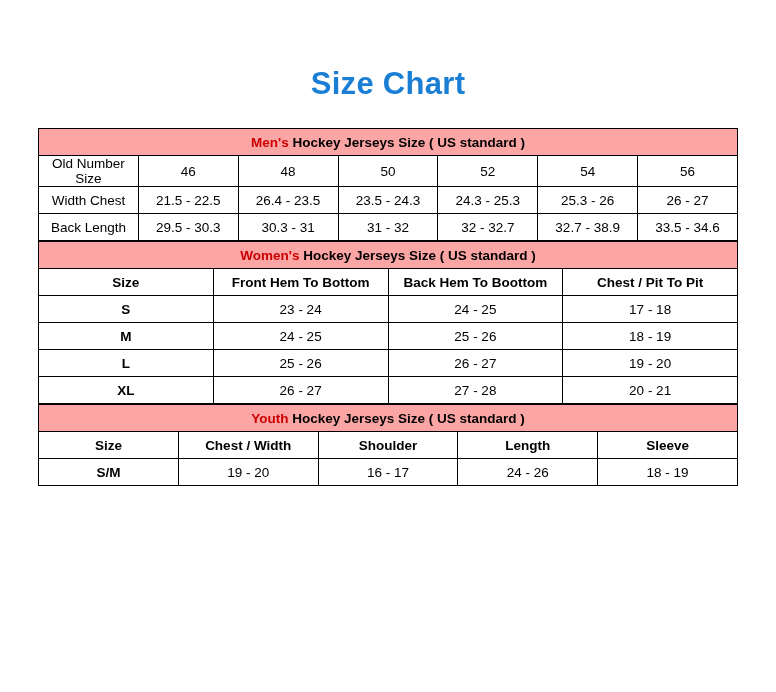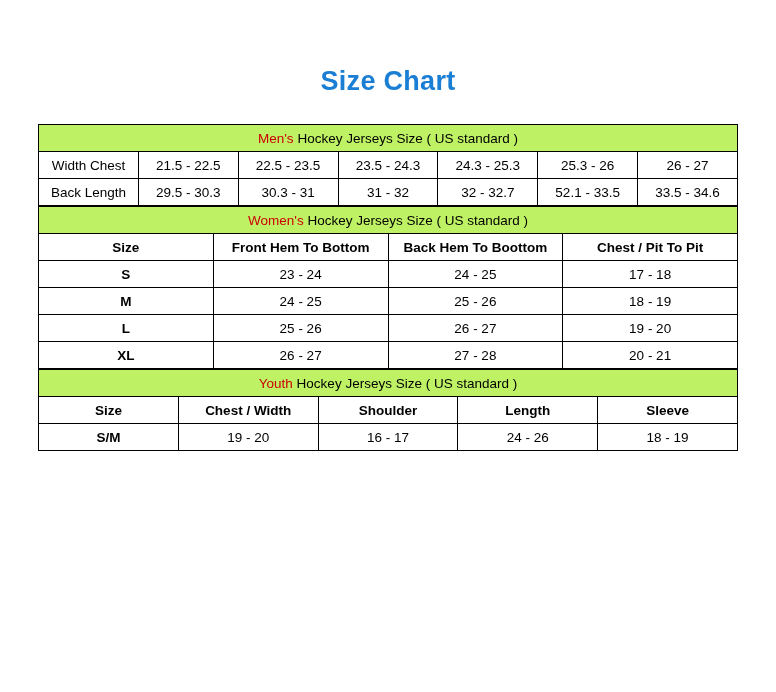--- a/index.html
+++ b/index.html
@@ -16,21 +16,21 @@
   }
   .page {
     width: 776px;
     height: 692px;
     position: relative;
     box-sizing: border-box;
   }
   .title {
     text-align: center;
     color: #1a7fd4;
-    font-size: 27px;
+    font-size: 31px;
     font-weight: bold;
     letter-spacing: 0.3px;
     padding-top: 68px;
     line-height: 1;
   }
   .chart-wrap {
     margin: 0 auto;
     width: 700px;
     padding-top: 29px;
   }
@@ -42,22 +42,22 @@
   table.size-table td {
     border: 1px solid #000000;
     text-align: center;
     vertical-align: middle;
     font-size: 13.5px;
     height: 27px;
     padding: 0 2px;
     box-sizing: border-box;
   }
   td.banner {
-    background: #bef264;
-    font-weight: normal;
+    background: #fca5a5;
+    font-weight: bold;
     font-size: 14.5px;
     height: 32px;
   }
   td.banner .hl-men { color: #cc0000; }
   td.banner .hl-women { color: #cc0000; text-align: center; }
   td.banner .hl-youth { color: #cc0000; }
   td.hdr {
     font-weight: bold;
   }
   td.rowlabel {
@@ -75,35 +75,44 @@
   <div class="title">Size Chart</div>
 
   <div class="chart-wrap">
 
     <table class="size-table">
       <tbody>
         <tr>
           <td class="banner" colspan="7"><span class="hl-men">Men's</span><span> Hockey Jerseys Size ( US standard )</span></td>
         </tr>
         <tr>
+          <td class="rowlabel">Old Number Size</td>
+          <td>46</td>
+          <td>48</td>
+          <td>50</td>
+          <td>52</td>
+          <td>54</td>
+          <td>56</td>
+        </tr>
+        <tr>
           <td class="rowlabel">Width Chest</td>
           <td>21.5 - 22.5</td>
-          <td>22.5 - 23.5</td>
+          <td>26.4 - 23.5</td>
           <td>23.5 - 24.3</td>
           <td>24.3 - 25.3</td>
           <td>25.3 - 26</td>
           <td>26 - 27</td>
         </tr>
         <tr>
           <td class="rowlabel">Back Length</td>
           <td>29.5 - 30.3</td>
           <td>30.3 - 31</td>
           <td>31 - 32</td>
           <td>32 - 32.7</td>
-          <td>52.1 - 33.5</td>
+          <td>32.7 - 38.9</td>
           <td>33.5 - 34.6</td>
         </tr>
       </tbody>
     </table>
 
     <table class="size-table">
       <tbody>
         <tr>
           <td class="banner" colspan="4"><span class="hl-women">Women's</span><span> Hockey Jerseys Size ( US standard )</span></td>
         </tr>

